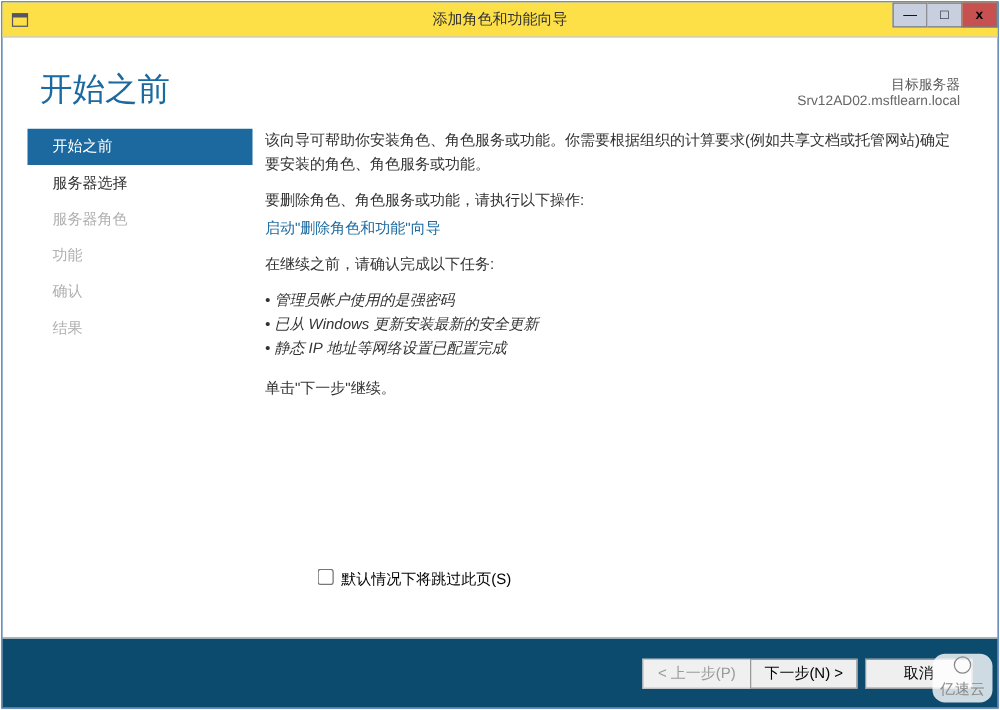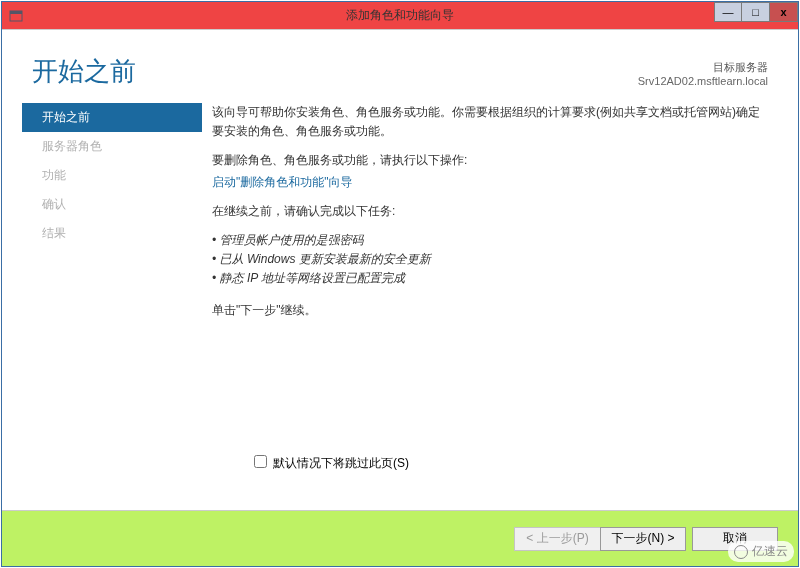--- a/index.html
+++ b/index.html
@@ -1,19 +1,19 @@
 <!DOCTYPE html>
 <html><head>
 <meta charset="utf-8">
 <style>
   * { margin: 0; padding: 0; box-sizing: border-box; font-family: "Microsoft YaHei", "Segoe UI", sans-serif; }
   body { background: #fff; width: 800px; height: 568px; overflow: hidden; position: relative; }
   .outer-border { border: 1px solid #3a6ea5; width: 798px; height: 566px; margin: 1px; position: relative; background: #fff; }
 
-  .titlebar { height: 28px; background: #ef4444; border-bottom: 1px solid #ccc; display: flex; align-items: center; position: relative; }
+  .titlebar { height: 28px; background: #fde047; border-bottom: 1px solid #ccc; display: flex; align-items: center; position: relative; }
   .titlebar .app-icon { width: 16px; height: 16px; margin-left: 6px; display: inline-flex; align-items: center; justify-content: center; }
   .titlebar .title { position: absolute; left: 50%; transform: translateX(-50%); font-size: 12px; color: #333; }
   .win-controls { position: absolute; right: 0; top: 0; display: flex; height: 20px; }
   .win-controls div { width: 28px; height: 20px; border: 1px solid #7a7a7a; display: flex; align-items: center; justify-content: center; font-size: 11px; font-family: Arial; }
   .win-min { background: #c8d0e0; }
   .win-max { background: #c8d0e0; border-left: none !important; }
   .win-close { background: #c75050; color: #000; border-left: none !important; font-size: 13px; font-weight: bold; }
 
   .header-area { padding: 24px 30px 10px 30px; position: relative; }
   .page-title { font-size: 26px; font-weight: 300; color: #1b699f; }
@@ -28,27 +28,27 @@
   .nav-item.disabled { color: #b0b0b0; }
 
   .content { flex: 1; padding: 4px 10px 0 10px; font-size: 12px; color: #333; line-height: 1.6; }
   .content p { margin-bottom: 10px; }
   .content .link { color: #1b699f; cursor: pointer; }
   .content ul { list-style: none; margin: 4px 0 12px 0; font-style: italic; }
   .content ul li::before { content: "• "; }
   .skip-row { position: absolute; left: 220px; bottom: 94px; display: flex; align-items: flex-start; font-size: 12px; margin-left: 32px; }
   .skip-row input { margin-right: 6px; width: 13px; height: 13px; }
 
-  .footer { position: absolute; bottom: 0; left: 0; right: 0; height: 56px; border-top: 1px solid #ccc; background: #bef264; display: flex; align-items: center; justify-content: flex-end; padding-right: 20px; gap: 6px; }
+  .footer { position: absolute; bottom: 0; left: 0; right: 0; height: 56px; border-top: 1px solid #ccc; background: #0c4a6e; display: flex; align-items: center; justify-content: flex-end; padding-right: 20px; gap: 6px; }
   .footer button { height: 24px; min-width: 86px; font-size: 12px; border: 1px solid #999; background: #efefef; padding: 0 10px; }
   .footer button:disabled { color: #9a9a9a; background: #f0f0f0; border-color: #c5c5c5; }
   .footer .btn-group { display: flex; }
   .footer .btn-group button:first-child { border-right: none; }
 
-  .watermark { position: absolute; right: 6px; bottom: 6px; font-size: 12px; color: #888; background: rgba(255,255,255,0.8); padding: 2px 6px; border-radius: 10px; display:flex; align-items:center; gap:4px; }
+  .watermark { position: absolute; right: 6px; bottom: 6px; font-size: 12px; color: #888; background: rgba(255,255,255,0.8); padding: 2px 6px; border-radius: 10px; display:flex; align-items:center; gap:4px;flex-direction:column; }
   .wm-icon { width:14px; height:14px; border:1px solid #888; border-radius:50%; display:inline-block; position:relative; }
 </style>
 </head>
 <body>
 
 <div class="outer-border">
   <div class="titlebar">
     <span class="app-icon">
       <svg width="14" height="14" viewBox="0 0 14 14">
           <rect x="1" y="2" width="12" height="10" fill="none" stroke="#556" stroke-width="1"></rect>
@@ -67,20 +67,21 @@
     <div class="page-title">开始之前</div>
     <div class="server-info">
       <div class="label">目标服务器</div>
       <div class="name">Srv12AD02.msftlearn.local</div>
     </div>
   </div>
 
   <div class="body-area">
     <div class="sidebar">
       <div class="nav-item active">开始之前</div>
+      <div class="nav-item">服务器选择</div>
       <div class="nav-item disabled">服务器角色</div>
       <div class="nav-item disabled">功能</div>
       <div class="nav-item disabled">确认</div>
       <div class="nav-item disabled">结果</div>
     </div>
 
     <div class="content">
       <p>该向导可帮助你安装角色、角色服务或功能。你需要根据组织的计算要求(例如共享文档或托管网站)确定要安装的角色、角色服务或功能。</p>
       <p style="margin-bottom:2px">要删除角色、角色服务或功能，请执行以下操作:</p>
       <p class="link">启动"删除角色和功能"向导</p>

